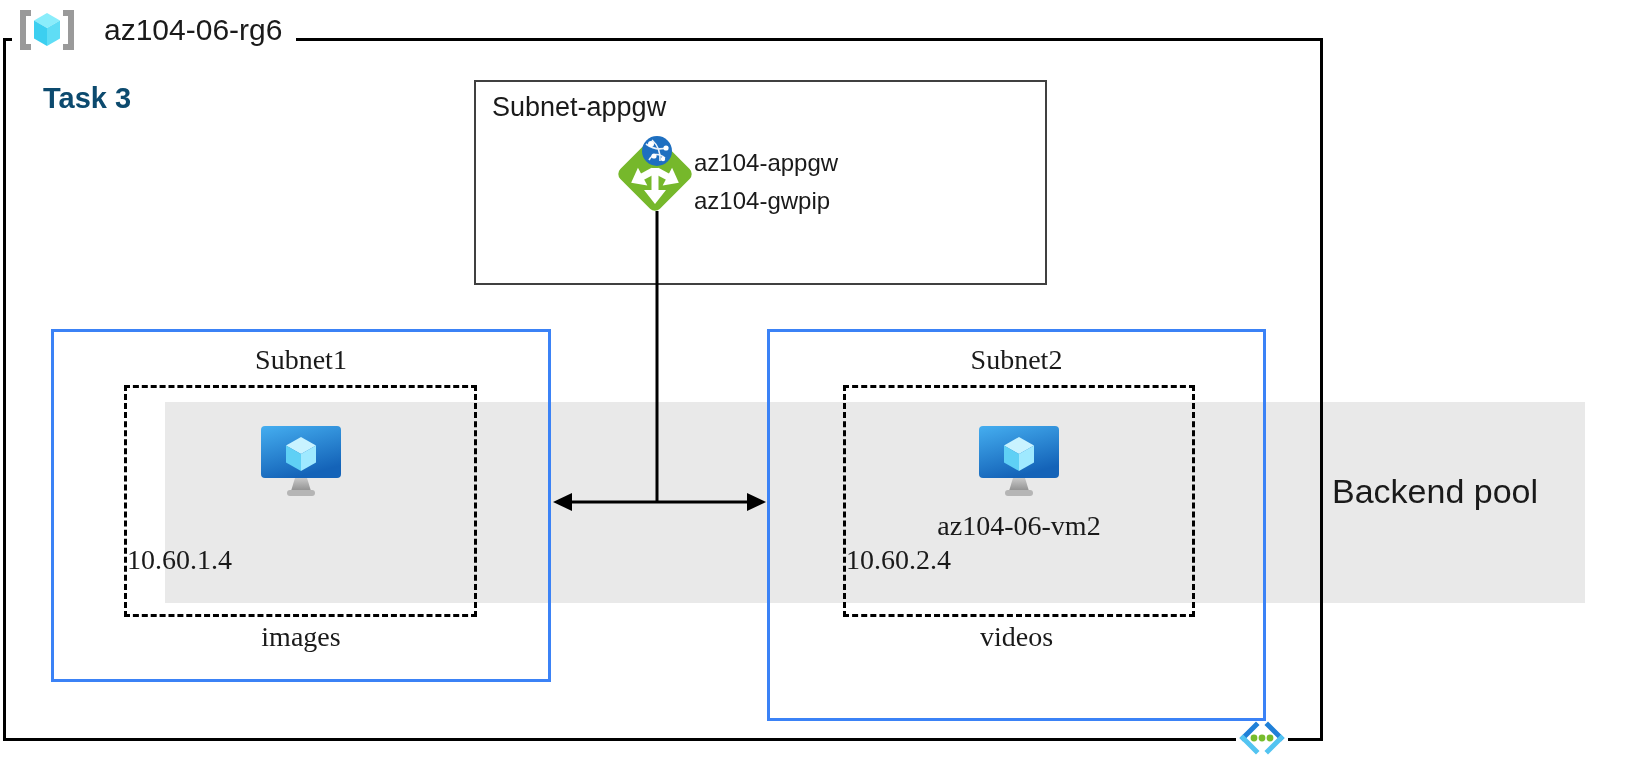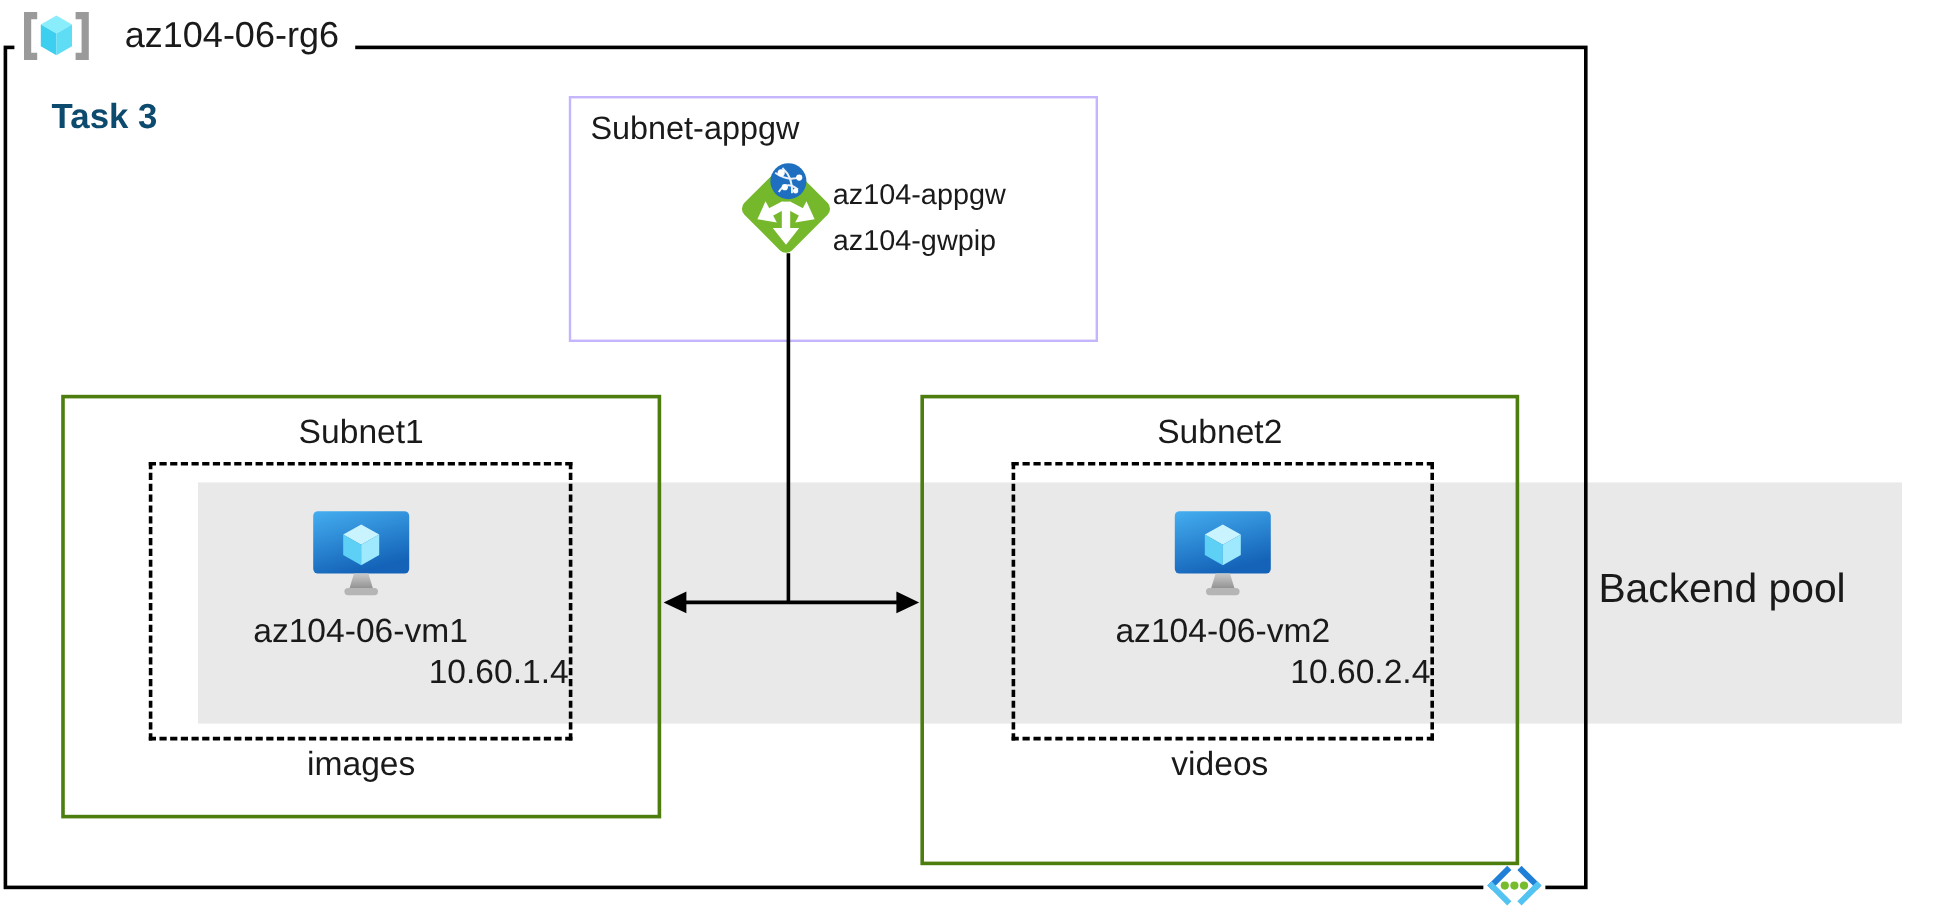--- a/index.html
+++ b/index.html
@@ -8,35 +8,35 @@
   .abs{position:absolute;}
   
   .band{left:165px;top:402px;width:1420px;height:201px;background:#E9E9E9;z-index:0;}
   .band-label{left:1332px;top:472px;width:256px;text-align:left;font-size:34px;z-index:5;}
   
   .rg-box{left:3px;top:38px;width:1320px;height:703px;border:3px solid #000;box-sizing:border-box;background:transparent;z-index:1;}
   .rg-strip{left:12px;top:5px;height:50px;background:#fff;display:flex;align-items:center;gap:28px;padding:0 14px 0 6px;z-index:6;}
   .rg-title{font-size:30px;white-space:nowrap;}
   .task{left:43px;top:82px;font-size:29px;font-weight:bold;z-index:6;}
   
-  .appgw-box{left:474px;top:80px;width:441px;height:205px;border:2px solid #c4b5fd;box-sizing:border-box;background:#fff;z-index:2;}
+  .appgw-box{left:474px;top:80px;width:573px;height:205px;border:2px solid #404040;box-sizing:border-box;background:#fff;z-index:2;}
   .appgw-label{position:absolute;left:16px;top:10px;font-size:27px;}
   .appgw-icon{position:absolute;left:135px;top:48px;}
   .appgw-names{position:absolute;left:218px;top:62px;font-size:24px;line-height:38px;white-space:nowrap;}
   
-  .subnet-box{top:329px;width:500px;height:353px;border:3px solid #4d7c0f;box-sizing:border-box;background:transparent;z-index:2;}
+  .subnet-box{top:329px;width:500px;height:353px;border:3px solid #3b82f6;box-sizing:border-box;background:transparent;z-index:2;font-family:Liberation Serif, serif;}
   .subnet1{left:51px;}
   .subnet2{left:767px;width:499px;height:392px;}
   .subnet-title{position:absolute;left:0;top:12px;width:100%;text-align:center;font-size:28px;}
   .vm-dashed{position:absolute;top:53px;width:353px;height:232px;border:3px dashed #000;box-sizing:border-box;background:transparent;}
   .dashed1{left:70px;}
   .dashed2{left:73px;width:352px;}
   .vm-icon{position:absolute;left:50%;top:37px;transform:translateX(-50%);}
   .vm-name{position:absolute;left:0;top:121px;width:100%;text-align:center;font-size:28px;line-height:34px;}
-  .vm-ip{position:absolute;left:0;top:155px;width:100%;text-align:right;font-size:28px;line-height:34px;}
+  .vm-ip{position:absolute;left:0;top:155px;width:100%;text-align:left;font-size:28px;line-height:34px;}
   .subnet-caption{position:absolute;left:0;top:289px;width:100%;text-align:center;font-size:28px;}
   
   .wires{left:0;top:0;width:1625px;height:761px;z-index:3;pointer-events:none;}
   
   .vnet-icon{left:1236px;top:721px;z-index:6;}
 </style>
 </head>
 <body>
 
 <div class="canvas">
@@ -123,21 +123,20 @@
             </linearGradient>
           </defs>
           <rect x="1" y="1" width="80" height="52" rx="4" fill="url(#vmg1)"></rect>
           <polygon points="41,12 56,20.5 41,29 26,20.5" fill="#C9F3FF"></polygon>
           <polygon points="26,20.5 41,29 41,46 26,37.5" fill="#5FD0F5"></polygon>
           <polygon points="56,20.5 41,29 41,46 56,37.5" fill="#9FE9FF"></polygon>
           <polygon points="35,53 47,53 51,66 31,66" fill="url(#st1)"></polygon>
           <rect x="27" y="65" width="28" height="6" rx="3" fill="#B5B5B5"></rect>
         </svg>
       </span>
-      <div class="vm-name">az104-06-vm1</div>
       <div class="vm-ip">10.60.1.4</div>
     </div>
     <div class="subnet-caption">images</div>
   </div>
 
   <div class="abs subnet-box subnet2">
     <div class="subnet-title">Subnet2</div>
     <div class="vm-dashed dashed2">
       <span class="vm-icon" style="display:inline-flex;">
         <svg width="82" height="72" viewBox="0 0 82 72">

